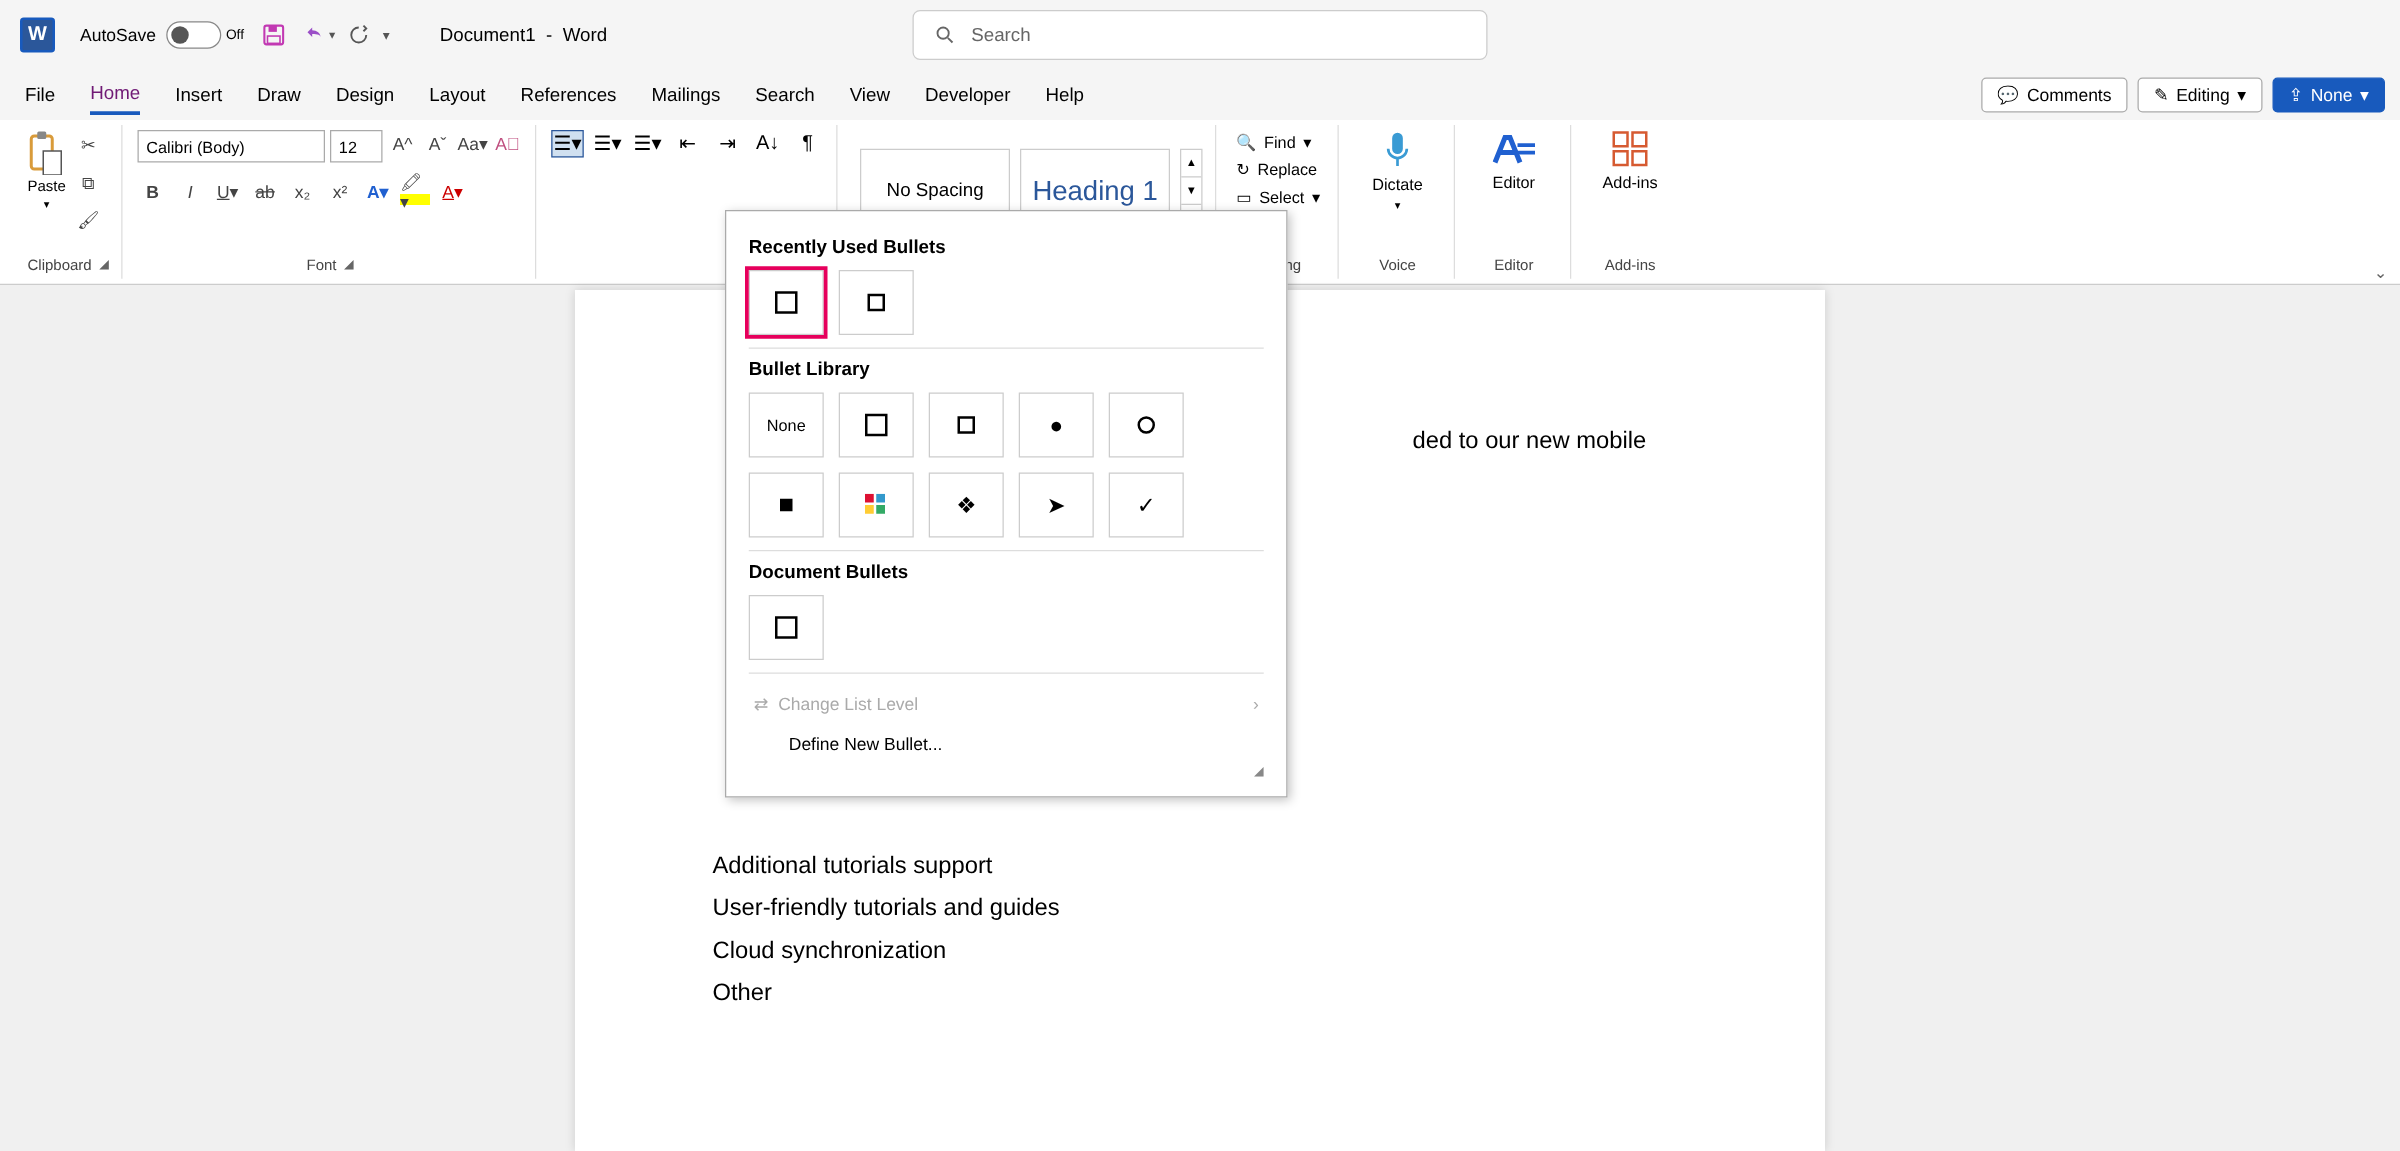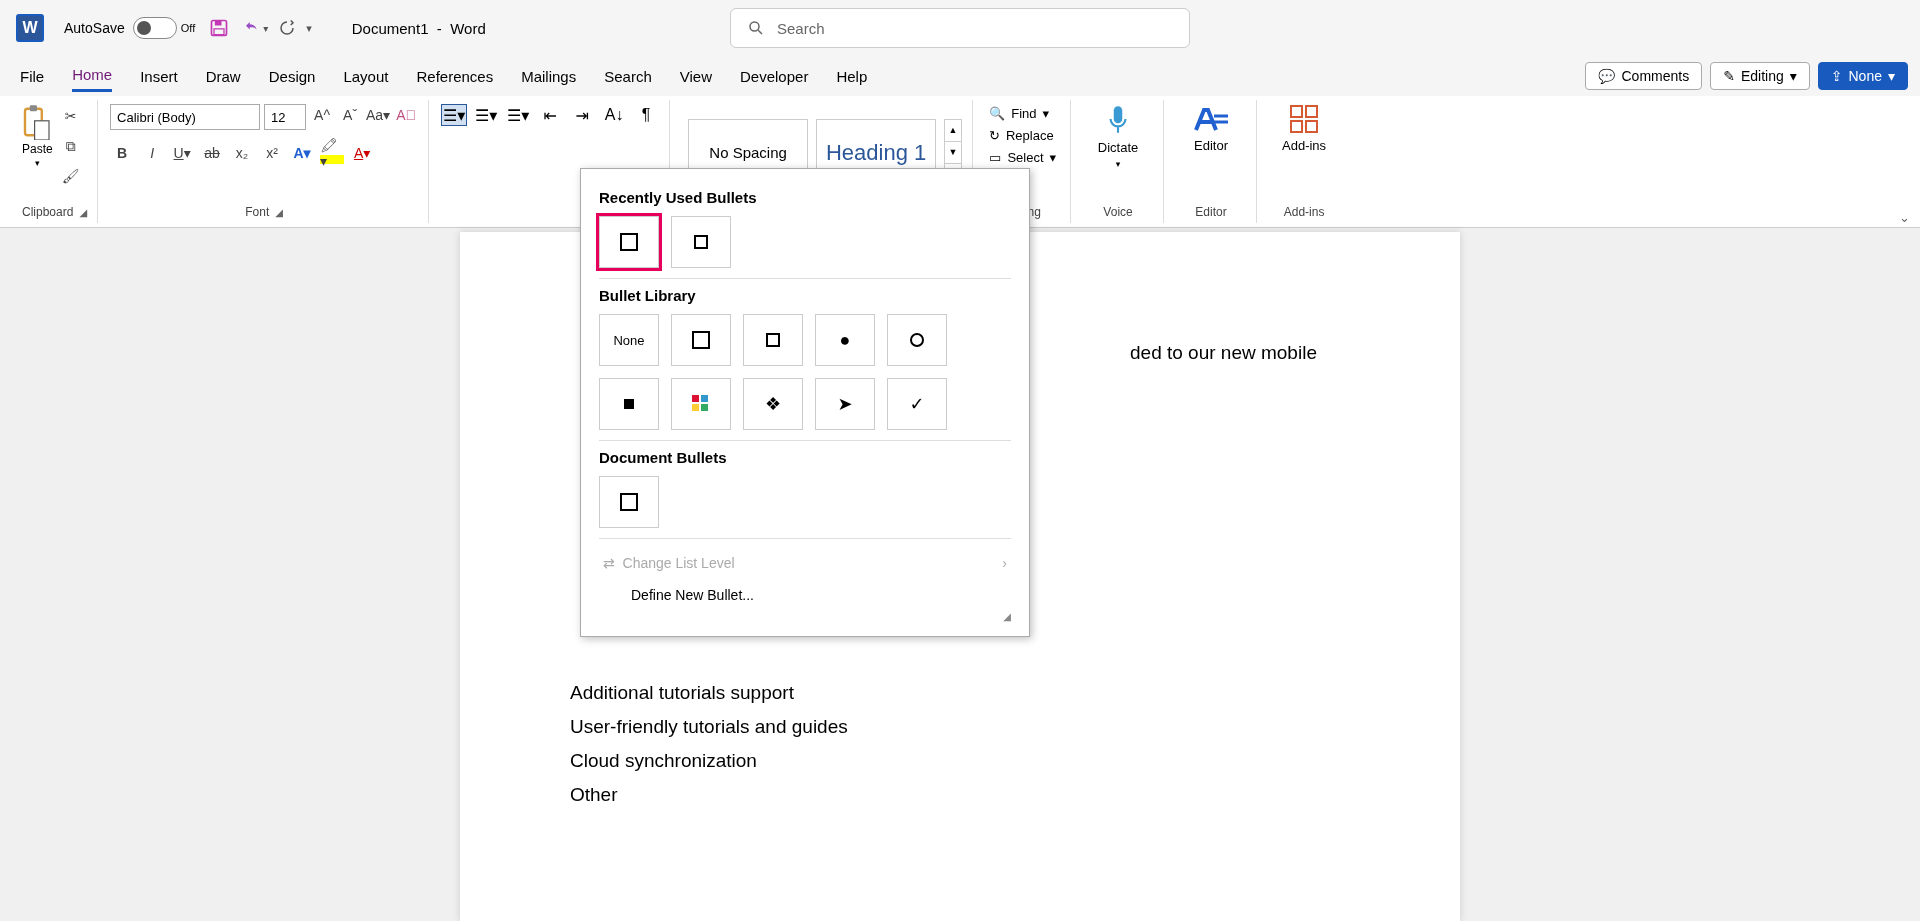--- a/index.html
+++ b/index.html
@@ -20,21 +20,21 @@
 .win-btn{width:28px;height:28px;display:flex;align-items:center;justify-content:center;font-size:16px}
 .tabs{height:40px;display:flex;align-items:center;padding:0 20px;gap:28px;background:#f5f5f5;position:relative}
 .tab{font-size:15px;padding:6px 0;cursor:pointer}
 .tab.active{color:#701a75;border-bottom:3px solid #185abd;font-weight:400}
 .tab-right{position:absolute;right:12px;display:flex;gap:8px}
 .pill{border:1px solid #aaa;border-radius:4px;padding:5px 12px;font-size:14px;display:flex;align-items:center;gap:6px;background:#fff}
 .pill.primary{background:#185abd;color:#fff;border-color:#185abd}
 .ribbon{background:#fff;border-bottom:1px solid #ccc;display:flex;height:132px;padding:4px 12px;gap:2px}
 .group{border-right:1px solid #ddd;display:flex;flex-direction:column;padding:0 10px}
 .group-body{flex:1;display:flex;align-items:flex-start;gap:6px;padding-top:4px}
-.group-label{font-size:12px;text-align:center;padding:4px 0;color:#444;display:flex;justify-content:center;align-items:center;gap:6px}
+.group-label{font-size:12px;text-align:center;padding:4px 0;color:#444;display:flex;justify-content:center;align-items:flex-start;gap:6px}
 .dialog-launcher{font-size:10px;color:#666}
 .btn-col{display:flex;flex-direction:column;align-items:center;gap:2px;font-size:12px}
 .small-btn{width:24px;height:24px;display:flex;align-items:center;justify-content:center;font-size:14px;color:#444}
 .font-row{display:flex;align-items:flex-start;gap:4px;margin-bottom:6px}
 .font-sel{border:1px solid #aaa;height:26px;font-size:13px;padding:0 6px;background:#fff}
 .font-sel.name{width:150px}
 .font-sel.size{width:42px}
 .icon-row{display:flex;align-items:center;gap:6px}
 .ic{width:24px;height:22px;display:flex;align-items:center;justify-content:center;font-size:14px;color:#444}
 .pic{width:26px;height:22px;display:flex;align-items:center;justify-content:center;border:1px solid transparent}

